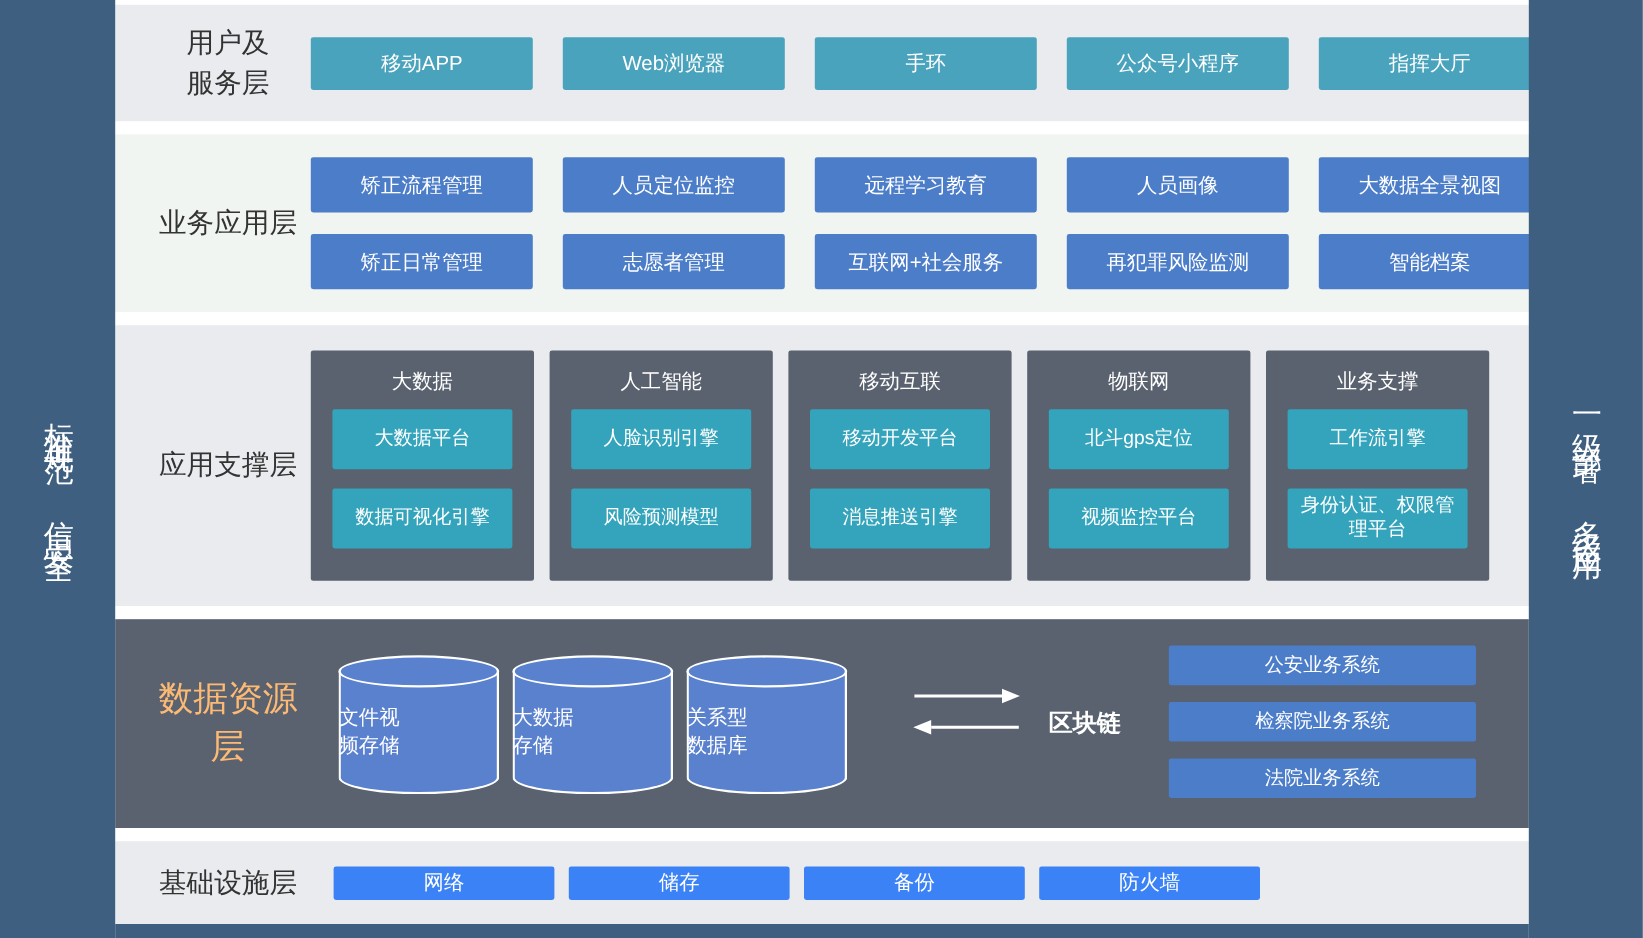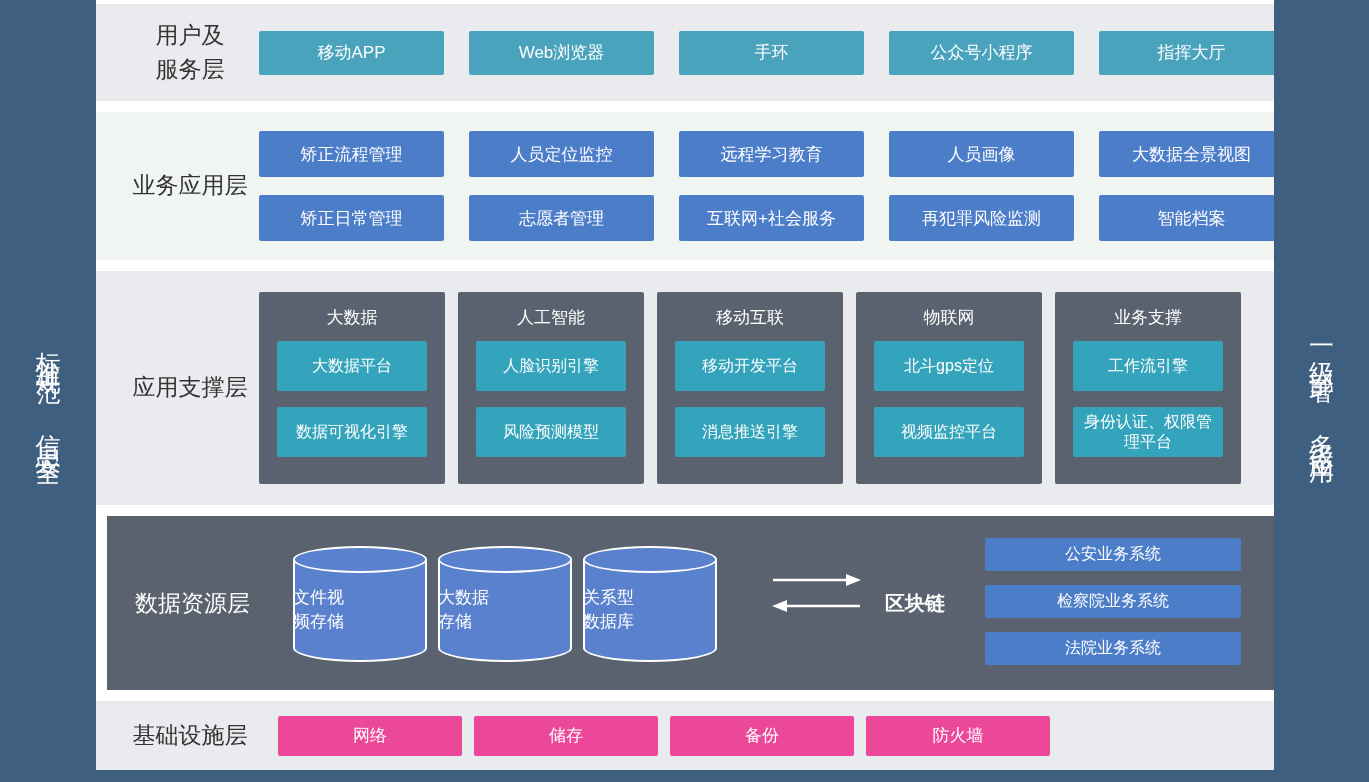--- a/index.html
+++ b/index.html
@@ -17,21 +17,21 @@
     display:flex; flex-direction:column; align-items:center; justify-content:center; gap:46px;
     z-index:3;
   }
   .side-banner.left  { left:0; width:96px; }
   .side-banner.right { left:1274px; width:95px; }
   .vtext { writing-mode:vertical-rl; font-size:25px; letter-spacing:9px; line-height:1; }
 
   .bottom-strip { position:absolute; left:96px; top:770px; width:1178px; height:12px; background:#3e5f7f; }
 
   
-  .content { position:absolute; left:96px; top:0; width:1178px; height:770px; background:#ffffff;padding-left:11px; }
+  .content { position:absolute; left:96px; top:0; width:1178px; height:770px; background:#ffffff; }
   .layer { position:absolute; left:0; width:1178px; display:flex; align-items:center; }
   .layer1 { top:4px;   height:97px;  background:#e9ebee; }
   .layer2 { top:112px; height:148px; background:#f0f5f1; }
   .layer3 { top:271px; height:234px; background:#e9ebee; }
   .layer4 { top:516px; height:174px; background:#59626e; }
   .layer5 { top:701px; height:69px;  background:#e9ebee; }
 
   .layer-label {
     width:132px; margin-left:28px; flex-shrink:0;
     text-align:center; font-size:23px; color:#333333;
@@ -59,21 +59,21 @@
   .card-title { color:#ffffff; font-size:17px; margin:14px 0 12px; }
   .card-btn {
     width:150px; height:50px; background:#33a4bb; border-radius:2px;
     color:#ffffff; font-size:16px; line-height:1.25; text-align:center;
     display:flex; align-items:center; justify-content:center;
     padding:0 5px; margin-bottom:16px;
   }
 
   
   .layer4 { position:relative; }
-  .l4-label { position:absolute; left:28px; top:50%; transform:translateY(-50%); width:132px; font-size:23px; color:#ffffff; }
+  .l4-label { position:absolute; left:28px; top:50%; transform:translateY(-50%); width:132px; text-align:center; font-size:29px; color:#fdba74; }
   .cyl-row { position:absolute; left:186px; top:30px; display:flex; gap:11px; }
   .cylinder { position:relative; width:134px; height:116px; }
   .cyl-body {
     position:absolute; left:0; right:0; top:13px; bottom:0;
     background:#5a81ce; border:2px solid #ffffff; border-top:none;
     border-radius:0 0 67px 67px / 0 0 14px 14px;
   }
   .cyl-top {
     position:absolute; left:0; right:0; top:0; height:27px;
     background:#5a81ce; border:2px solid #ffffff; border-radius:50%; z-index:1;
@@ -85,21 +85,21 @@
   .arrows { position:absolute; left:662px; top:50px; }
   .blockchain { position:absolute; left:778px; top:50%; transform:translateY(-50%); color:#ffffff; font-size:20px; font-weight:bold;text-align:center; }
   .systems { position:absolute; left:878px; top:22px; display:flex; flex-direction:column; gap:14px; }
   .sys-btn {
     width:256px; height:33px; background:#4c7dc9; border-radius:2px;
     color:#ffffff; font-size:16px; display:flex; align-items:center; justify-content:center;
   }
 
   
   .cols-infra { display:flex; gap:12px; margin-left:22px; }
-  .cols-infra .cell { width:184px; height:40px; background:#ec4899; }
+  .cols-infra .cell { width:184px; height:28px; background:#3b82f6; }
 </style>
 </head>
 <body>
 
 <div class="page">
 
   <div class="side-banner left">
     <div class="vtext">标准规范</div>
     <div class="vtext">信息安全</div>
   </div>

